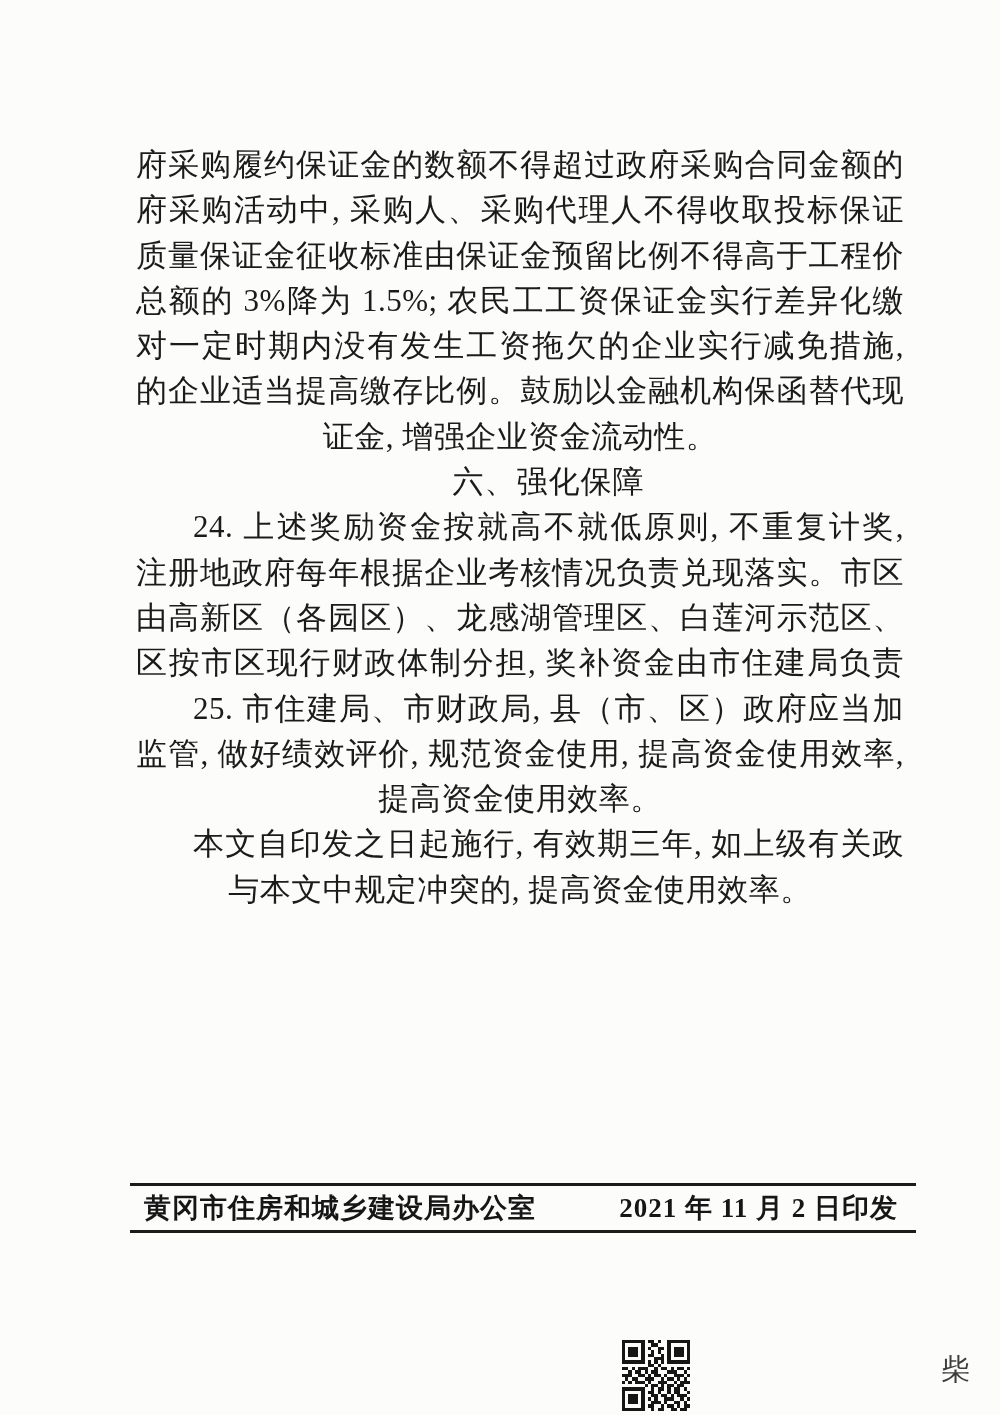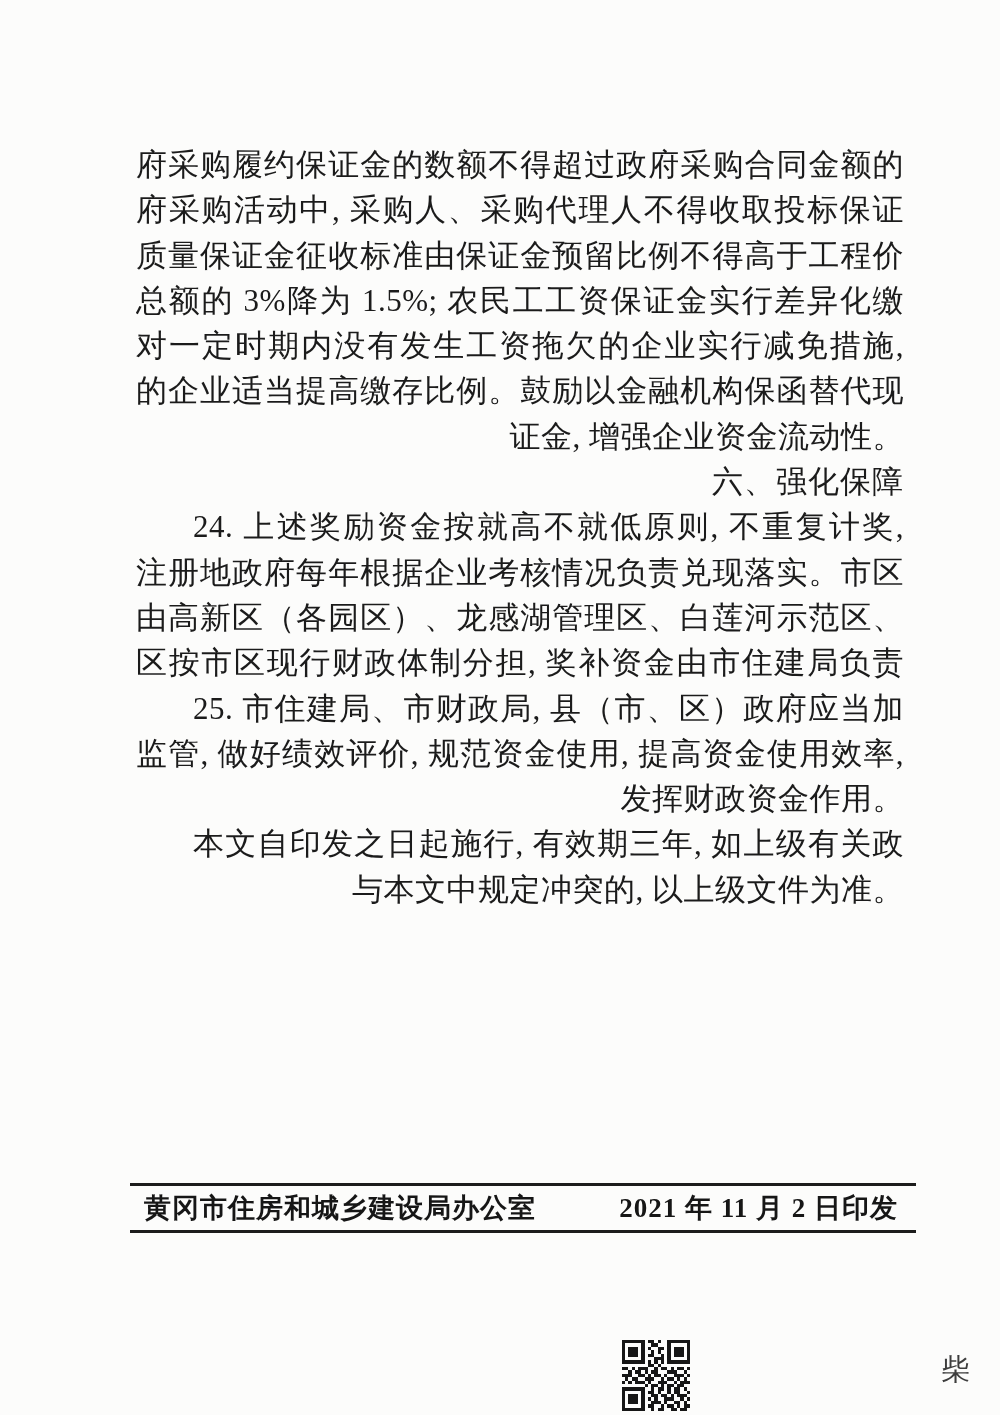--- a/index.html
+++ b/index.html
@@ -16,21 +16,21 @@
     position:absolute;
     left:136px; top:142px; width:768px;
     font-size:31px;
     color:#1b1b1b;
     letter-spacing:0.5px;
   }
   .line {
     height:45.3px;
     line-height:45.3px;
     overflow:hidden;
-    text-align:right;
+    text-align:center;
     white-space:nowrap;
   }
   .line.just {
     white-space:normal;
     text-align:justify;
     text-align-last:justify;
   }
   .line.ind { text-indent:57px; }
   .line.head {
     font-family:"Liberation Sans","DejaVu Sans",sans-serif;
@@ -81,23 +81,23 @@
       <div class="line just">对一定时期内没有发生工资拖欠的企业实行减免措施, 发生拖欠</div>
       <div class="line just">的企业适当提高缴存比例。鼓励以金融机构保函替代现金缴存保</div>
       <div class="line">证金, 增强企业资金流动性。</div>
       <div class="line ind head">六、强化保障</div>
       <div class="line just ind">24. 上述奖励资金按就高不就低原则, 不重复计奖, 由企业</div>
       <div class="line just">注册地政府每年根据企业考核情况负责兑现落实。市区企业奖励</div>
       <div class="line just">由高新区（各园区）、龙感湖管理区、白莲河示范区、临空经济</div>
       <div class="line just">区按市区现行财政体制分担, 奖补资金由市住建局负责审核拨付</div>
       <div class="line just ind">25. 市住建局、市财政局, 县（市、区）政府应当加强资金</div>
       <div class="line just">监管, 做好绩效评价, 规范资金使用, 提高资金使用效率, 充分</div>
-      <div class="line">发挥财政资金作用。</div>
+      <div class="line">提高资金使用效率。</div>
       <div class="line just ind">本文自印发之日起施行, 有效期三年, 如上级有关政策文件</div>
-      <div class="line">与本文中规定冲突的, 以上级文件为准。</div>
+      <div class="line">与本文中规定冲突的, 提高资金使用效率。</div>
     </div>
 
   <div class="footer">
     <span>黄冈市住房和城乡建设局办公室</span>
     <span>2021 年 11 月 2 日印发</span>
   </div>
 
   <div class="qr" id="qr">
       <div class="row">
         <div class="on"></div>

